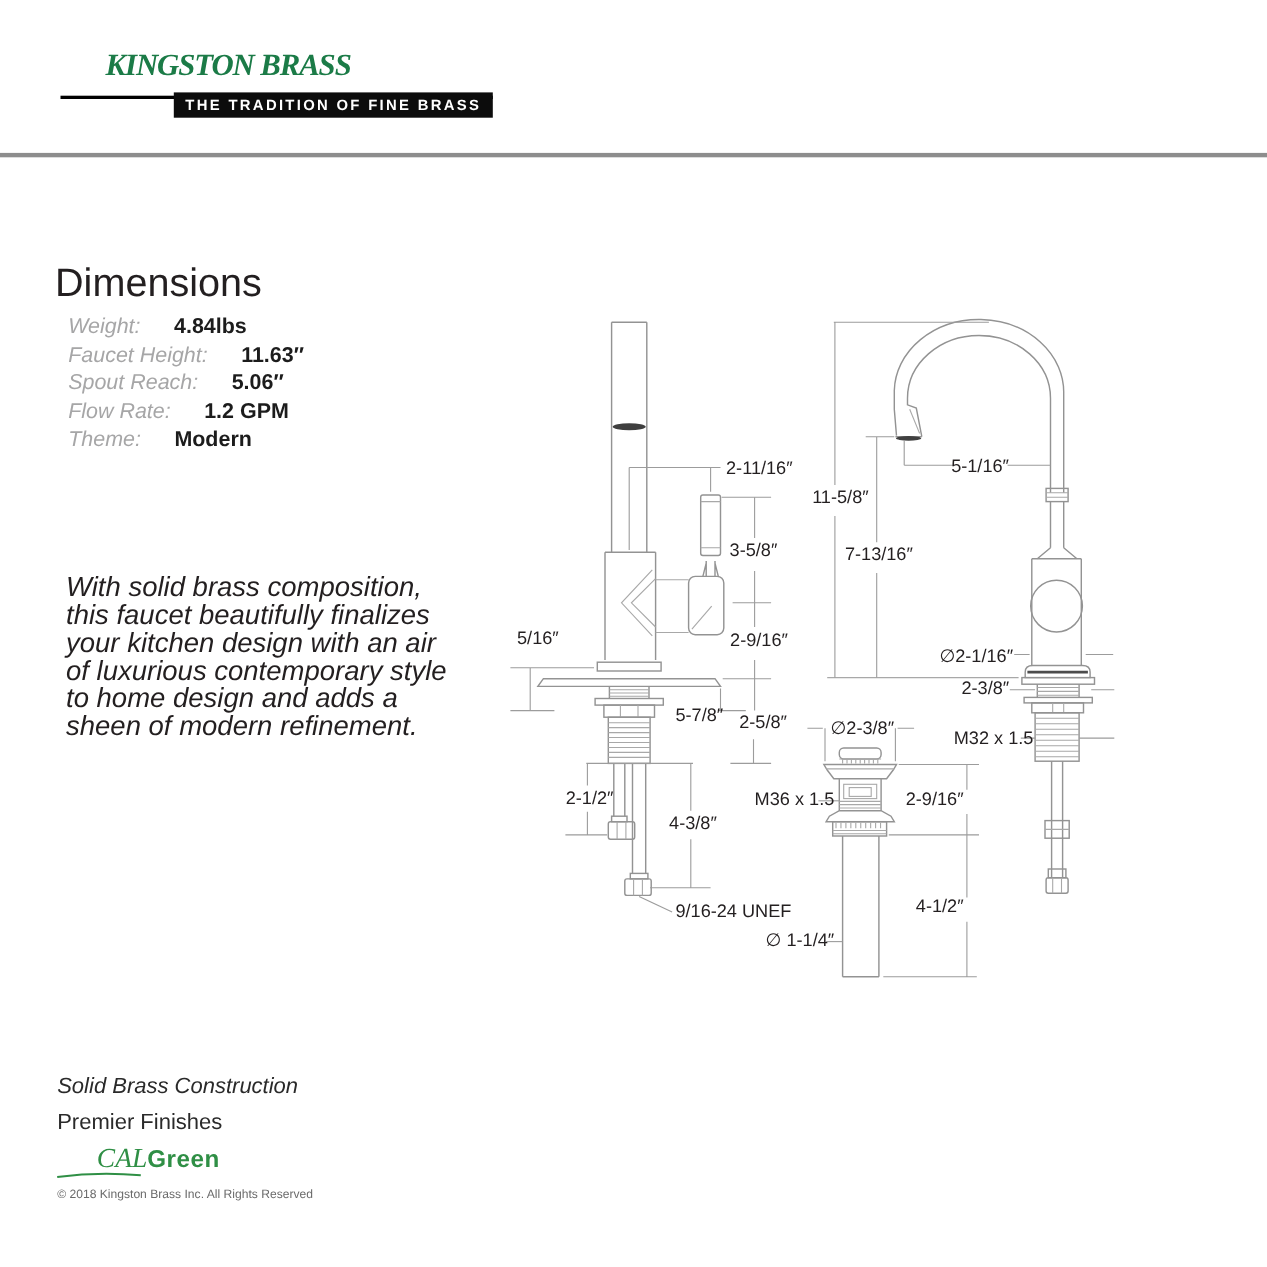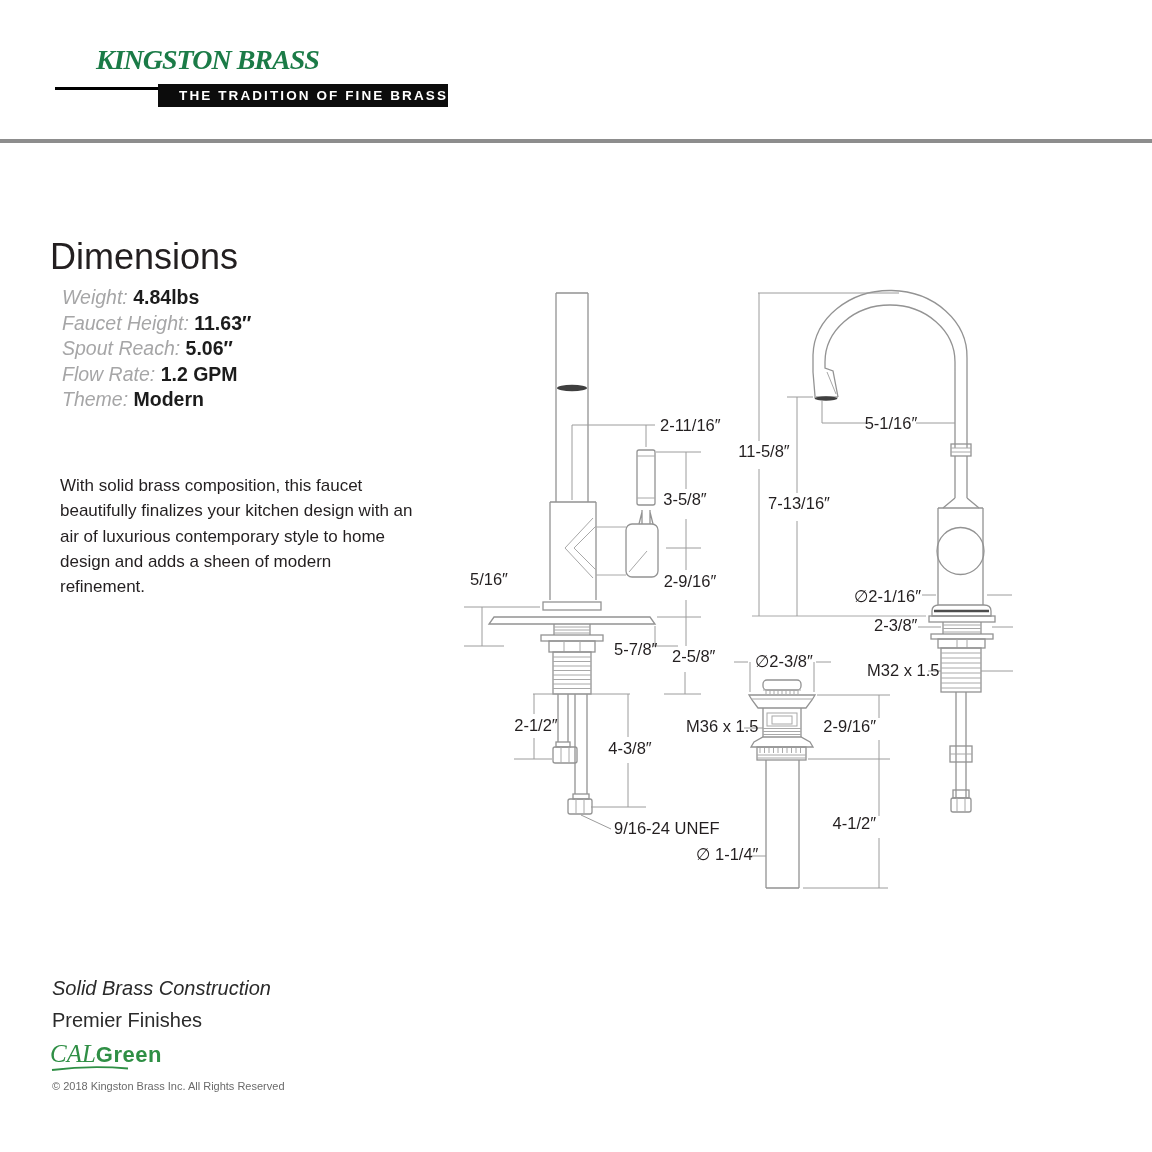--- a/index.html
+++ b/index.html
@@ -7,37 +7,37 @@
           font-family:"Liberation Sans","DejaVu Sans",sans-serif; }
 
   
   .brand-name { position:absolute; left:54px; top:44px;
     font-family:"Liberation Serif","DejaVu Serif",serif;
     font-style:italic; font-weight:700; font-size:28px; letter-spacing:-1px;
     color:#1b7b47; white-space:nowrap;margin-left:42px; }
   .brand-underline { position:absolute; left:55px; top:87px; width:393px; height:3px; background:#000; }
   .brand-bar { position:absolute; left:158px; top:84px; width:290px; height:23px; background:#0c0c0c;
     color:#fff; font-size:13.5px; font-weight:700; letter-spacing:2.1px;
-    line-height:23px; text-align:right; white-space:nowrap; }
+    line-height:23px; text-align:center; white-space:nowrap; }
   .divider { position:absolute; left:0; top:139px; width:1152px; height:4px; background:#8d8d8d; }
 
   
   .page-title { position:absolute; left:50px; top:236px; font-size:36px; font-weight:400; color:#231f20; }
   .specs { position:absolute; left:62px; top:285px; font-size:19.5px; line-height:25.5px; white-space:nowrap; }
   .spec-label { color:#a6a6a7;font-style:italic; }
-  .spec-value { color:#1c1c1c; font-weight:700; }
-  .description { position:absolute; left:60px; top:473px; width:360px;
-    font-size:17px; line-height:25.3px; color:#231f20; }
+  .spec-value { color:#1c1c1c; font-weight:700;margin-left:25px; }
+  .description { position:absolute; left:60px; top:522px; width:360px;
+    font-size:25px; line-height:25.3px; color:#231f20;font-style:italic; }
 
   
   .feature-1 { position:absolute; left:52px; top:977px; font-size:20px; color:#2a2a2a;font-style:italic; }
   .feature-2 { position:absolute; left:52px; top:1009px; font-size:20px; color:#2a2a2a; }
   .calgreen  { position:absolute; left:50px; top:1040px; white-space:nowrap; }
   .cal   { font-family:"Liberation Serif","DejaVu Serif",serif; font-style:italic; font-weight:400;
-           font-size:25px; color:#2f8f45; }
+           font-size:25px; color:#2f8f45;margin-left:38px; }
   .green { font-weight:700; font-size:22px; color:#2f8f45; letter-spacing:0.5px;margin-top:12px; }
   .cal-swoosh { position:absolute; left:50px; top:1065px; }
   .copyright { position:absolute; left:52px; top:1080px; font-size:11px; color:#6a6a6a; }
 
   
   .diagram { position:absolute; left:0; top:0; }
   .ln   { fill:none; stroke:#939393; stroke-width:1.3; }
   .thin { fill:none; stroke:#a8a8a8; stroke-width:1; }
   .dk   { fill:none; stroke:#4c4c4c; stroke-width:2.6; }
   .dim  { fill:none; stroke:#9c9c9c; stroke-width:1; }

